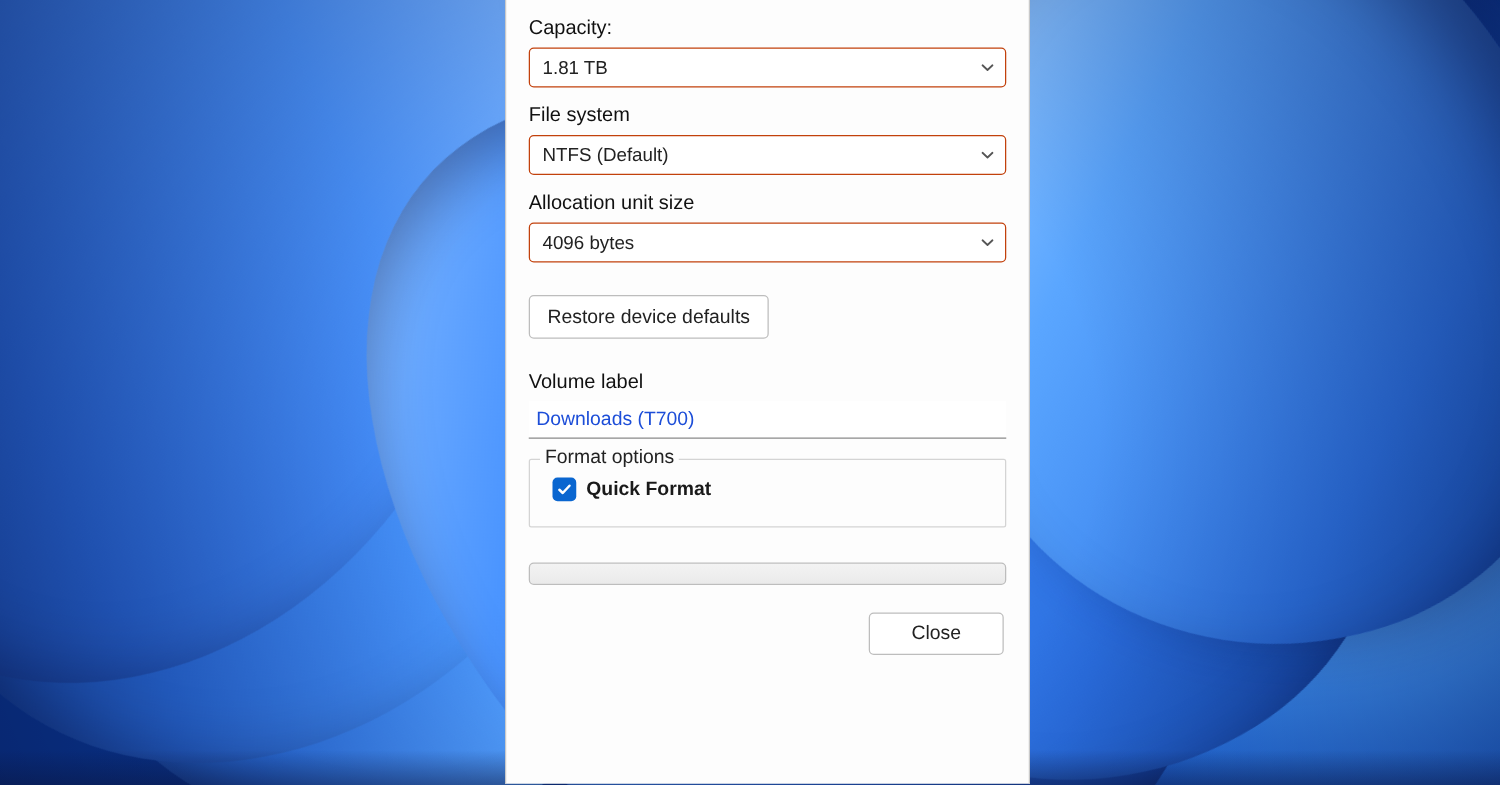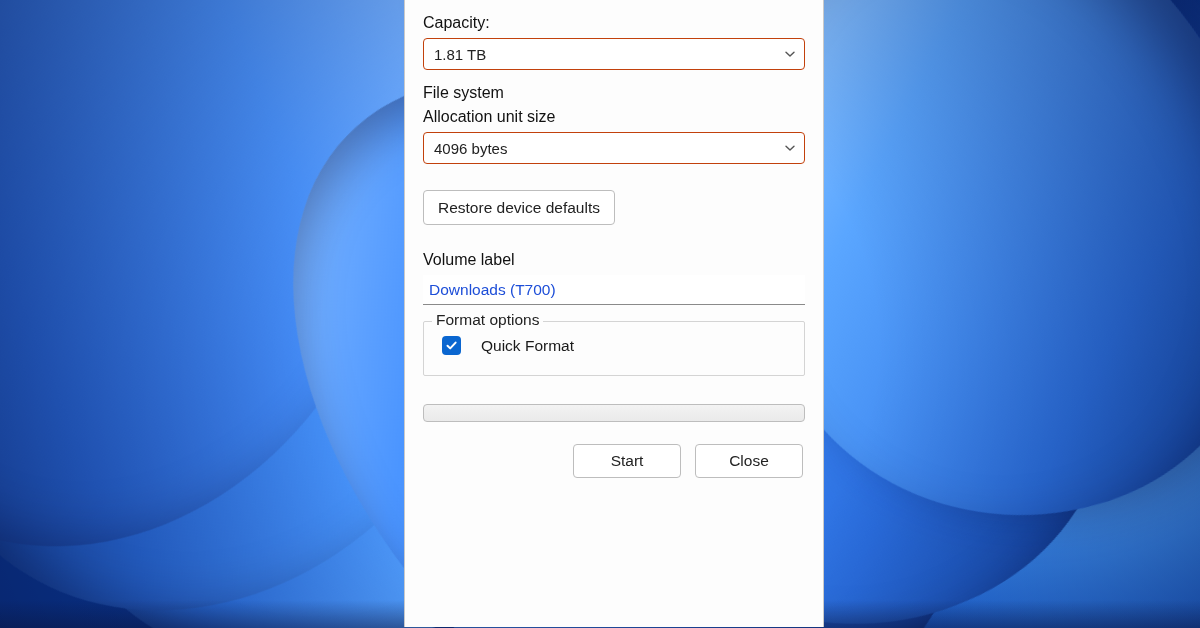--- a/index.html
+++ b/index.html
@@ -105,21 +105,21 @@
     border-radius: 2px;
     padding: 14px 12px 20px 12px;
     position: relative;
     margin-bottom: 28px;
   }
   .fieldset .legend {
     position: absolute; top: -11px; left: 8px;
     background: #fdfdfd; padding: 0 4px;
     font-size: 15.5px; color: #222; text-align: center;
   }
-  .check-row { display:flex; align-items:center; gap:20px; padding-left: 6px; }
+  .check-row { display:flex; align-items:center; gap:8px; padding-left: 6px; font-weight: bold; }
   .checkbox {
     width: 19px; height: 19px; border-radius: 4px;
     background: #0a66d0;
     display:flex; align-items:center; justify-content:center;
     color:#fff;
   }
   .checkbox svg { display:block; }
   .check-label { font-size: 15.5px; color:#1a1a1a; }
   .progress {
     width: 100%; height: 18px;
@@ -155,20 +155,28 @@
     <div class="combo">
       <span>1.81 TB</span>
       <span class="chev">
         <svg width="12" height="12" viewBox="0 0 12 12">
             <path d="M2 4.2 L6 8 L10 4.2" fill="none" stroke="#555" stroke-width="1.4" stroke-linecap="round" stroke-linejoin="round"></path>
           </svg>
       </span>
     </div>
 
     <div class="field-label">File system</div>
+    <div class="combo">
+      <span>NTFS (Default)</span>
+      <span class="chev">
+        <svg width="12" height="12" viewBox="0 0 12 12">
+            <path d="M2 4.2 L6 8 L10 4.2" fill="none" stroke="#555" stroke-width="1.4" stroke-linecap="round" stroke-linejoin="round"></path>
+          </svg>
+      </span>
+    </div>
 
     <div class="field-label">Allocation unit size</div>
     <div class="combo">
       <span>4096 bytes</span>
       <span class="chev">
         <svg width="12" height="12" viewBox="0 0 12 12">
             <path d="M2 4.2 L6 8 L10 4.2" fill="none" stroke="#555" stroke-width="1.4" stroke-linecap="round" stroke-linejoin="round"></path>
           </svg>
       </span>
     </div>
@@ -188,18 +196,17 @@
               <path d="M2.5 6.8 L5.2 9.4 L10.6 3.6" fill="none" stroke="#fff" stroke-width="2" stroke-linecap="round" stroke-linejoin="round"></path>
             </svg>
         </span>
         <span class="check-label">Quick Format</span>
       </div>
     </div>
 
     <div class="progress"></div>
 
     <div class="button-row">
-      <button class="btn">Start</button>
       <button class="btn">Close</button>
     </div>
 
   </div>
 </div>
 
 </body></html>

